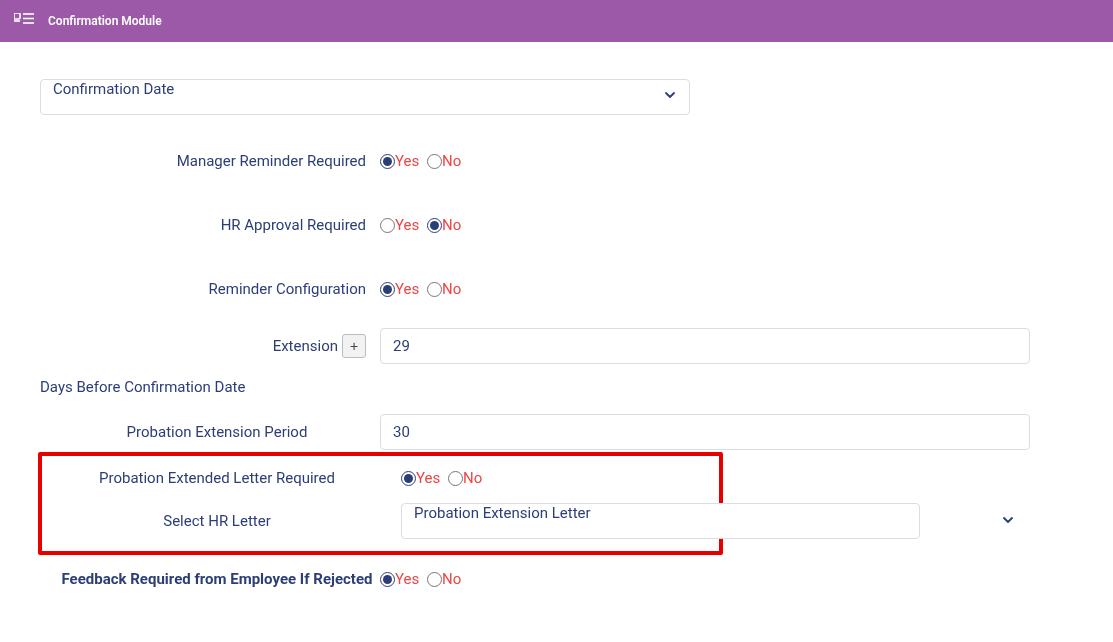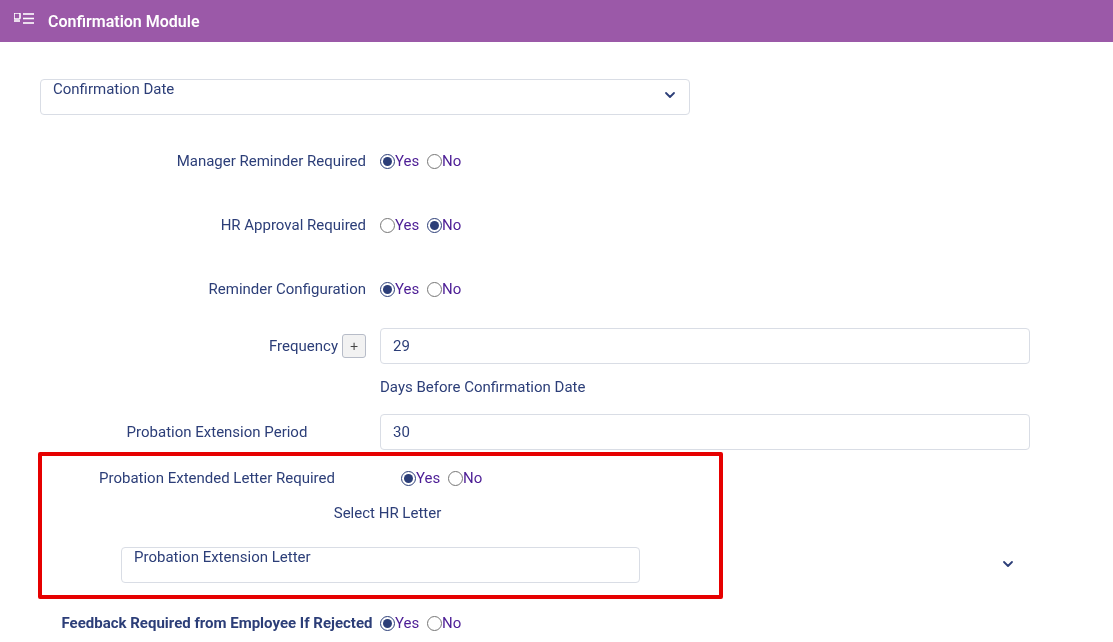--- a/index.html
+++ b/index.html
@@ -19,21 +19,21 @@
     background: #9b59a8;
     color: #fff;
     height: 42px;
     display: flex;
     align-items: center;
     padding: 0 14px;
     gap: 14px;
   }
   .header-icon svg { display: block; }
   .header-title {
-    font-size: 16px;
+    font-size: 12px;
     font-weight: 600;
   }
   .form-area {
     padding: 30px 40px 20px 40px;
   }
   .row {
     display: flex;
     align-items: center;
     margin-bottom: 14px;
   }
@@ -58,22 +58,22 @@
     gap: 4px;
   }
   .select {
     position: relative;
     width: 100%;
     max-width: 650px;
     height: 36px;
     border: 1px solid #d9dde5;
     border-radius: 4px;
     display: flex;
-    align-items: flex-end;
-    padding: 16px 12px;
+    align-items: flex-start;
+    padding: 0 12px;
     color: #2c3e78;
     background: #fff;
     cursor: pointer;
   }
   .select .chevron {
     position: absolute;
     right: 12px;
     top: 50%;
     transform: translateY(-50%);
   }
@@ -98,21 +98,21 @@
     align-items: center;
     cursor: pointer;
   }
   .radio-wrap input[type=radio] {
     width: 15px;
     height: 15px;
     accent-color: #2c3e78;
     margin: 0;
   }
   .radio-wrap span {
-    color: #4c1d95;
+    color: #ef4444;
     line-height: 1;
   }
   .plus-btn {
     width: 24px;
     height: 24px;
     border: 1px solid #b7bcc8;
     border-radius: 3px;
     background: #f2f2f2;
     color: #444;
     font-size: 14px;
@@ -134,21 +134,21 @@
   .highlight-box {
     border: 4px solid #e60000;
     border-radius: 2px;
     padding: 12px 0 12px 0;
     margin: 0 0 14px 0;
     width: 685px;
     position: relative;
     left: -2px;
   }
   .highlight-box .row { margin-bottom: 14px; gap: 23px; }
-  .highlight-box .row:last-child { margin-bottom: 0; flex-direction: column; }
+  .highlight-box .row:last-child { margin-bottom: 0; }
   .highlight-box .label-col.left { padding-left: 14px; }
 </style>
 </head>
 <body>
 
 <div class="header">
   <span class="header-icon">
     <svg width="20" height="16" viewBox="0 0 20 16" fill="none">
       <rect x="0" y="0" width="6" height="6" rx="1" stroke="#fff" stroke-width="1.6"></rect>
       <line x1="0" y1="8" x2="6" y2="8" stroke="#fff" stroke-width="1.6"></line>
@@ -221,28 +221,28 @@
         <label class="radio-wrap">
           <input type="radio" name="reminderConfig" style="">
           <span>No</span>
         </label>
       </div>
     </div>
   </div>
 
   <div class="row">
     <div class="label-col" style="display:flex;align-items:center;justify-content:flex-end;">
-      <span>Frequency</span>
+      <span>Extension</span>
       <button class="plus-btn">+</button>
     </div>
     <div class="input-col">
       <input class="text-input" type="text" value="29" style="">
     </div>
   </div>
-  <div class="hint-row" style="margin-bottom:18px;">
+  <div class="hint-row" style="margin-bottom:18px;flex-direction:column;">
     <div class="spacer"></div>
     <div class="hint">Days Before Confirmation Date</div>
   </div>
 
   <div class="row" style="margin-bottom:2px;">
     <div class="label-col left">Probation Extension Period</div>
     <div class="input-col">
       <input class="text-input" type="text" value="30" style="">
     </div>
   </div>

